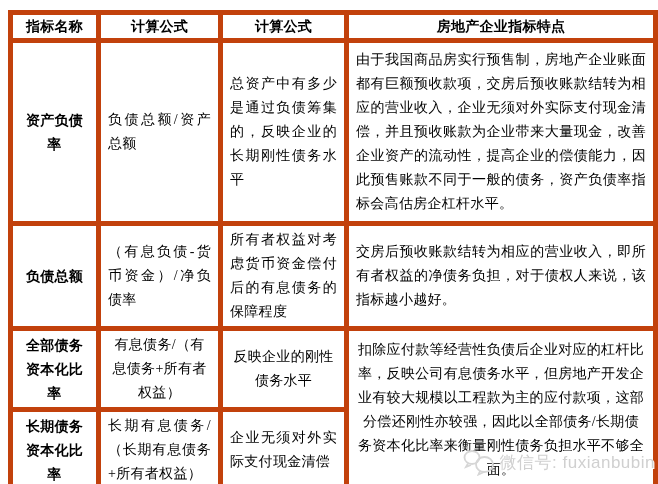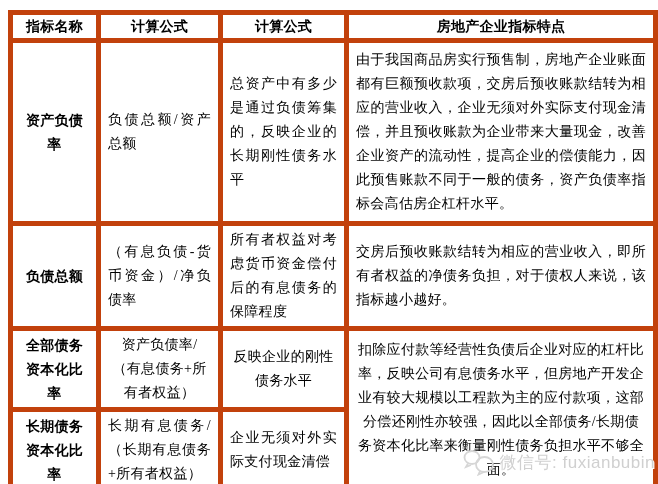--- a/index.html
+++ b/index.html
@@ -101,21 +101,21 @@
       <td class="text-cell">由于我国商品房实行预售制，房地产企业账面都有巨额预收款项，交房后预收账款结转为相应的营业收入，企业无须对外实际支付现金清偿，并且预收账款为企业带来大量现金，改善企业资产的流动性，提高企业的偿债能力，因此预售账款不同于一般的债务，资产负债率指标会高估房企杠杆水平。</td>
     </tr>
     <tr class="row-2">
       <td class="name-cell">负债总额</td>
       <td class="text-cell">（有息负债-货币资金）/净负债率</td>
       <td class="text-cell">所有者权益对考虑货币资金偿付后的有息债务的保障程度</td>
       <td class="text-cell">交房后预收账款结转为相应的营业收入，即所有者权益的净债务负担，对于债权人来说，该指标越小越好。</td>
     </tr>
     <tr class="row-3">
       <td class="name-cell">全部债务资本化比率</td>
-      <td class="text-cell">资产负债率/（有息债务+所有者权益）</td>
+      <td class="text-cell">有息债务/（有息债务+所有者权益）</td>
       <td class="text-cell">反映企业的刚性债务水平</td>
       <td class="text-cell" rowspan="2">扣除应付款等经营性负债后企业对应的杠杆比率，反映公司有息债务水平，但房地产开发企业有较大规模以工程款为主的应付款项，这部分偿还刚性亦较强，因此以全部债务/长期债务资本化比率来衡量刚性债务负担水平不够全面。</td>
     </tr>
     <tr class="row-4">
       <td class="name-cell">长期债务资本化比率</td>
       <td class="text-cell">长期有息债务/（长期有息债务+所有者权益）</td>
       <td class="text-cell">企业无须对外实际支付现金清偿</td>
     </tr>
   </tbody>
 </table>

